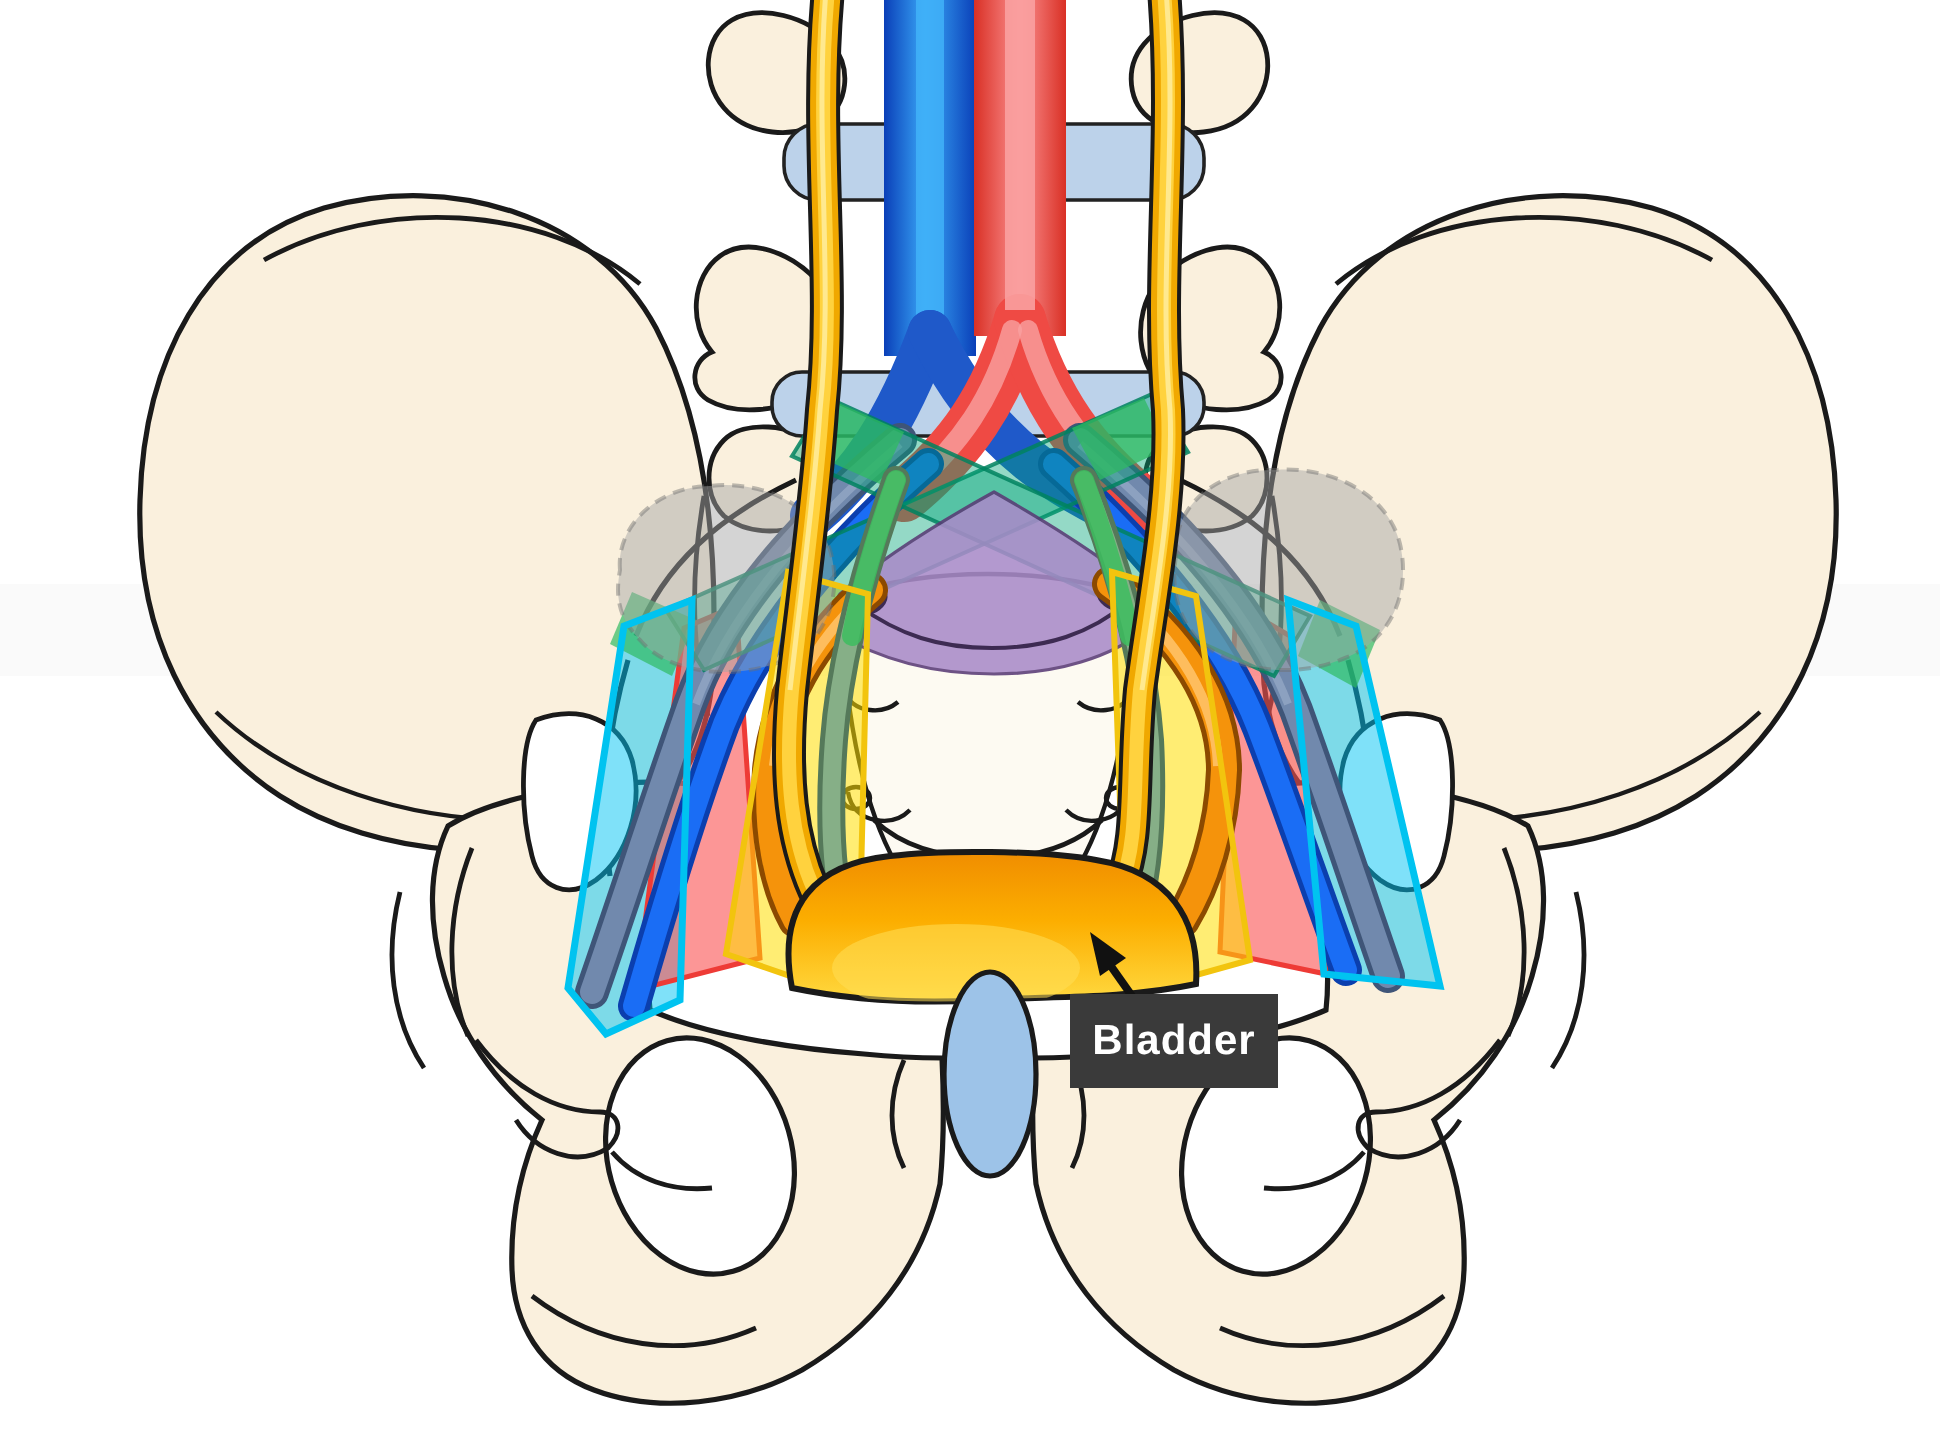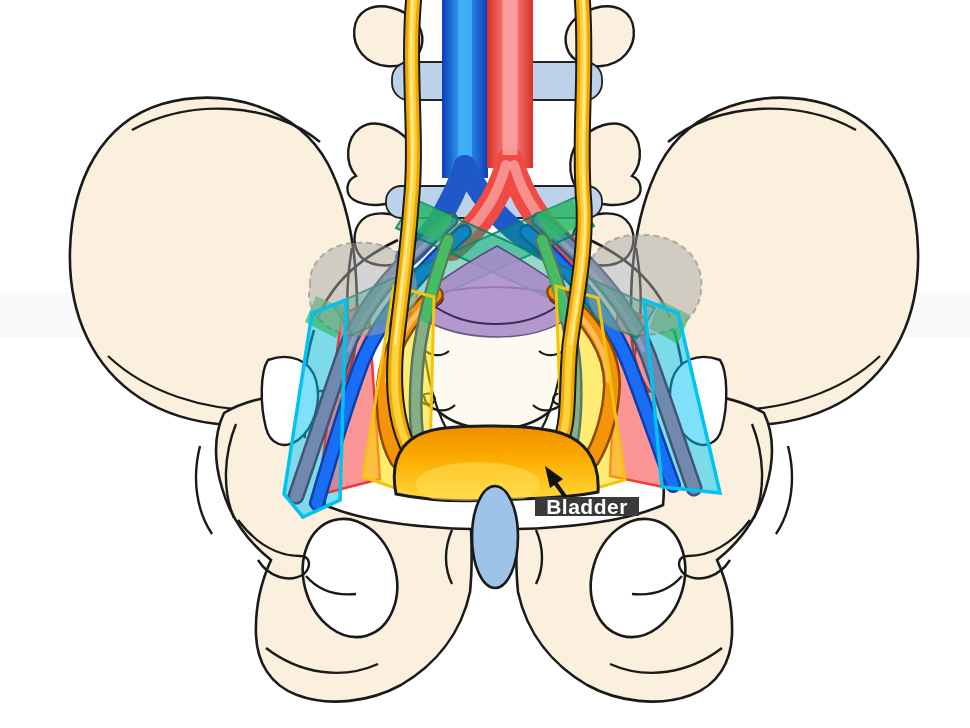--- a/index.html
+++ b/index.html
@@ -1,19 +1,19 @@
 <!DOCTYPE html>
 <html><head>
 <meta charset="utf-8">
 <style>
   html,body{margin:0;padding:0;background:#ffffff;}
   .stage{position:relative;width:970px;height:728px;overflow:hidden;background:#ffffff;
          font-family:"Liberation Sans",sans-serif;}
   .stage svg{position:absolute;left:0;top:0;}
-  .label-box{position:absolute;left:535px;top:497px;width:104px;height:19px;
+  .label-box{position:absolute;left:535px;top:497px;width:104px;height:47px;
              background:#3a3a3a;color:#ffffff;font-weight:700;font-size:21px;
              display:flex;align-items:center;justify-content:center;letter-spacing:.5px;}
 </style>
 </head>
 <body>
 
 <div class="stage">
 <svg width="970" height="728" viewBox="0 0 970 728">
   <defs>
     <linearGradient id="gradCava" gradientUnits="userSpaceOnUse" x1="442" y1="0" x2="488" y2="0">

